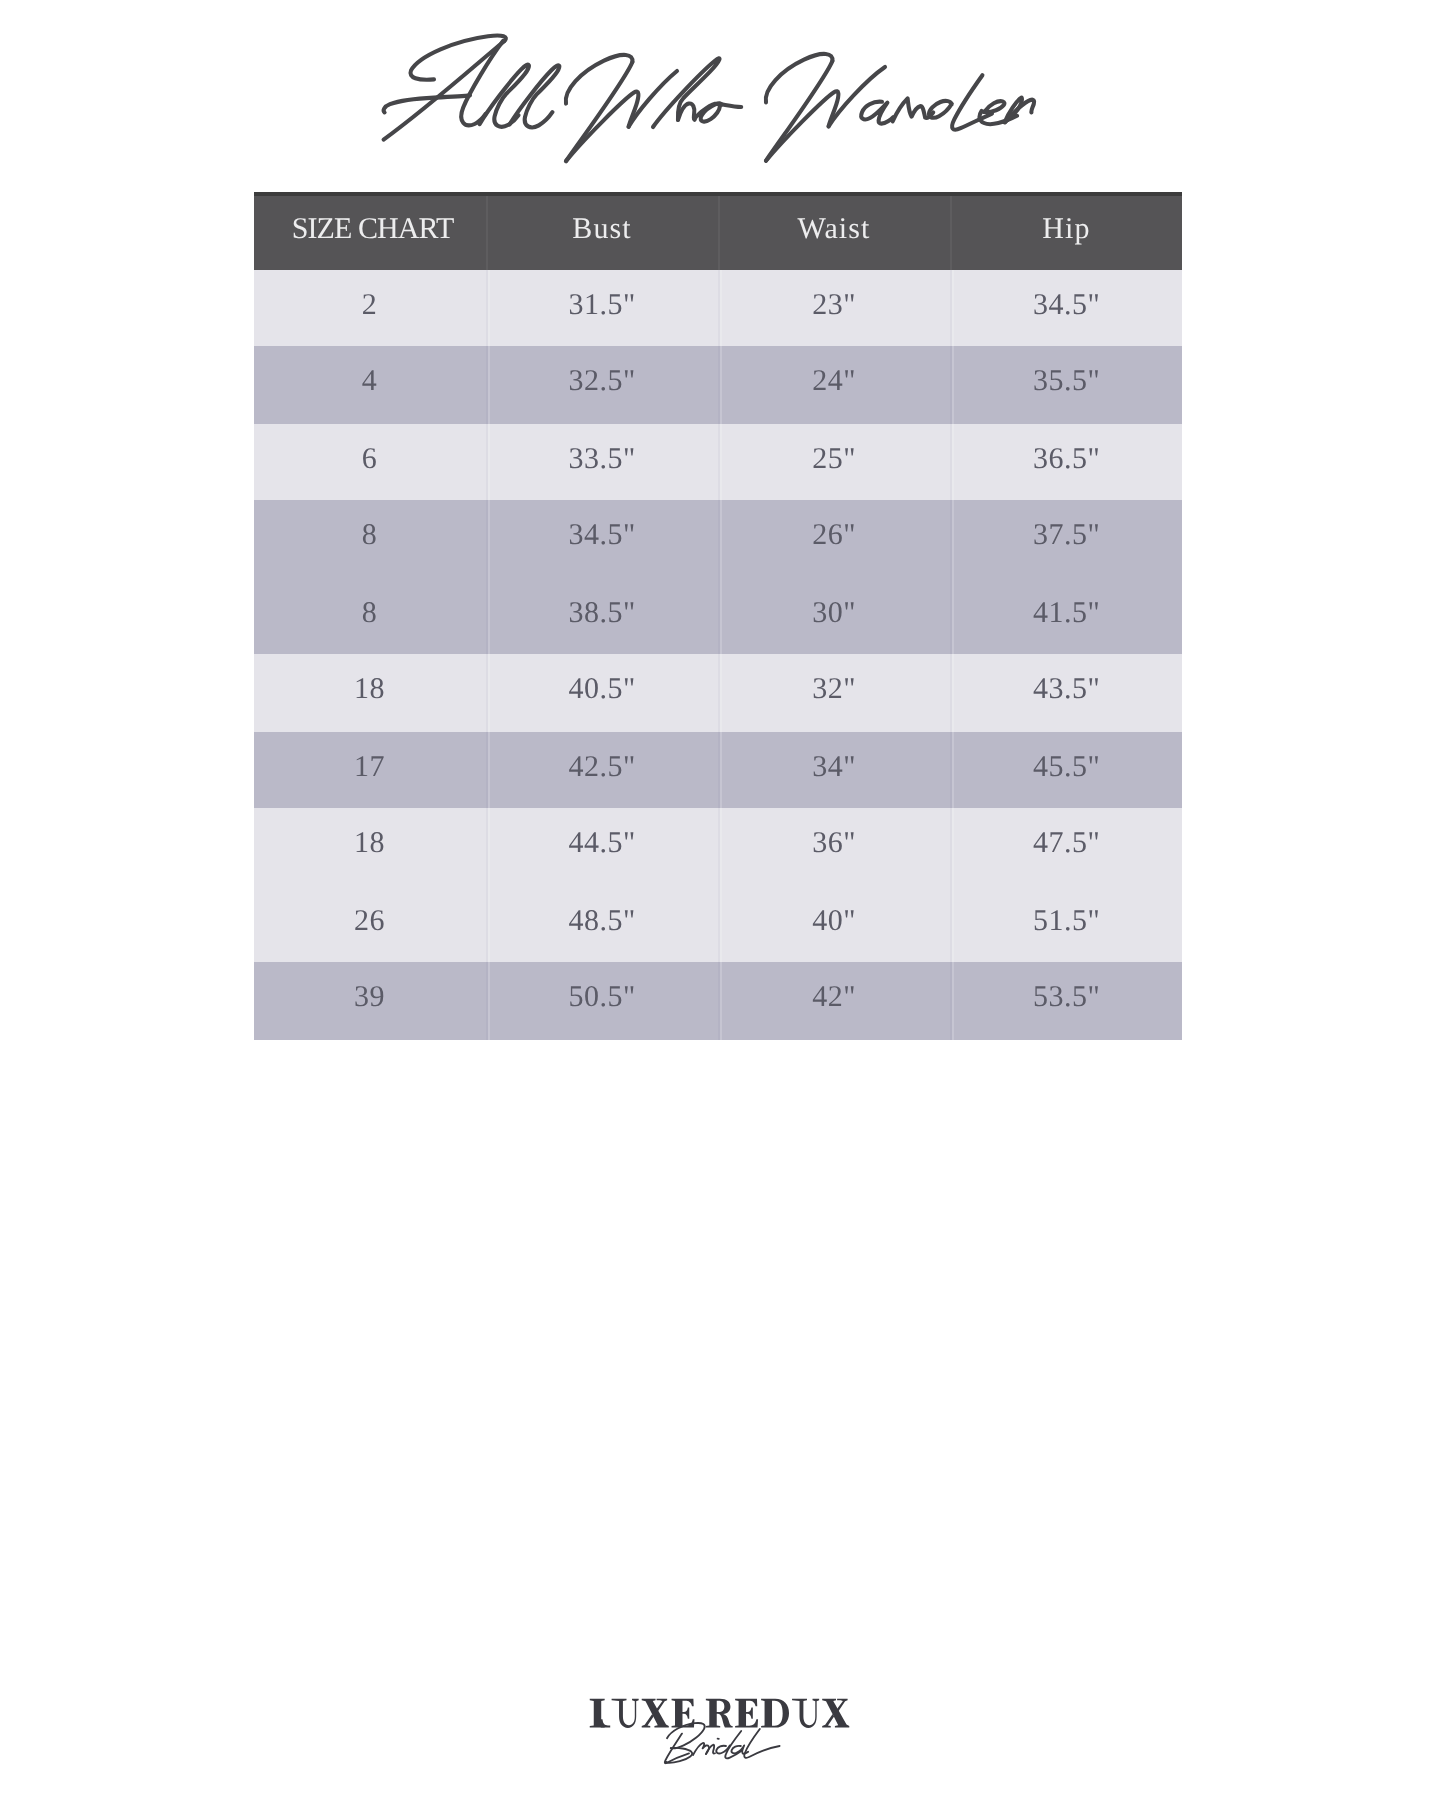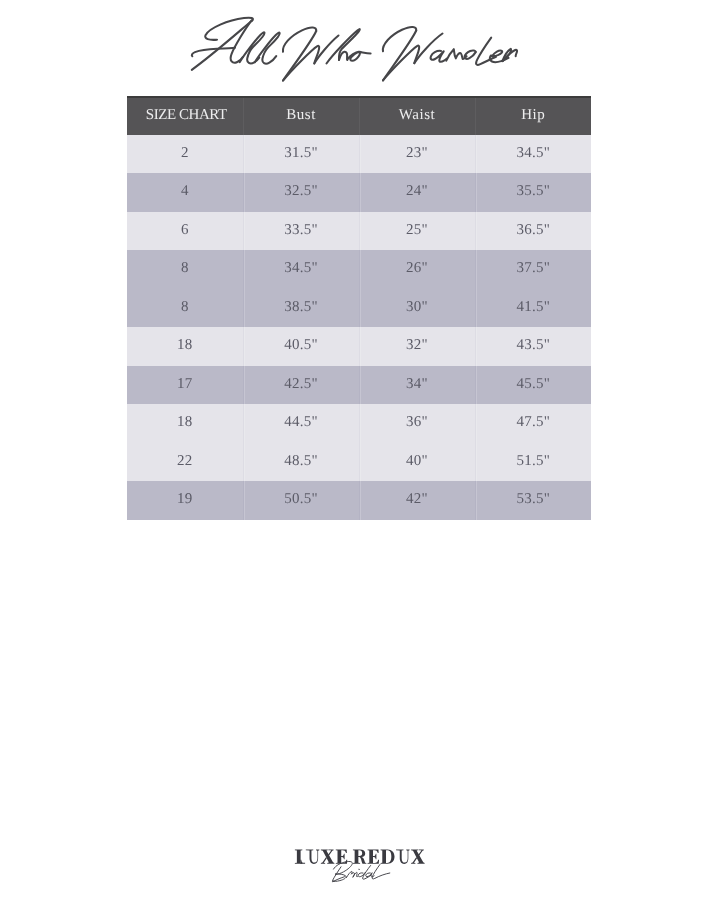--- a/index.html
+++ b/index.html
@@ -113,27 +113,27 @@
           <td>34"</td>
           <td>45.5"</td>
         </tr>
         <tr class="r-light">
           <td>18</td>
           <td>44.5"</td>
           <td>36"</td>
           <td>47.5"</td>
         </tr>
         <tr class="r-light">
-          <td>22</td>
+          <td>26</td>
           <td>48.5"</td>
           <td>40"</td>
           <td>51.5"</td>
         </tr>
         <tr class="r-dark">
-          <td>19</td>
+          <td>39</td>
           <td>50.5"</td>
           <td>42"</td>
           <td>53.5"</td>
         </tr>
       </tbody>
   </table>
   <div class="footer-logo" title="LUXE REDUX Bridal">
     <svg width="720" height="70" viewBox="0 0 720 70" aria-label="LUXE REDUX Bridal">
       <g transform="translate(0,-830)">
       <g transform="translate(294.6,848.940) scale(0.13819,0.15319)" fill="#3a3a40">

